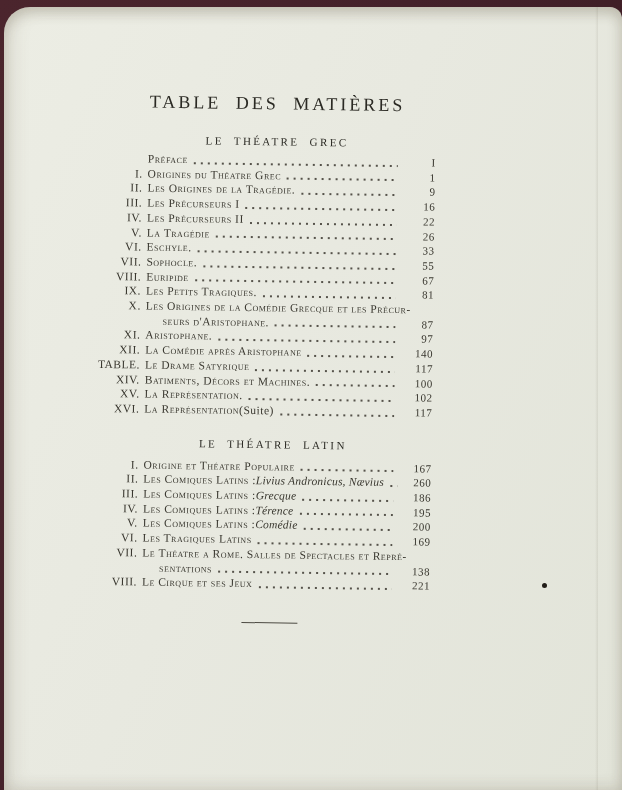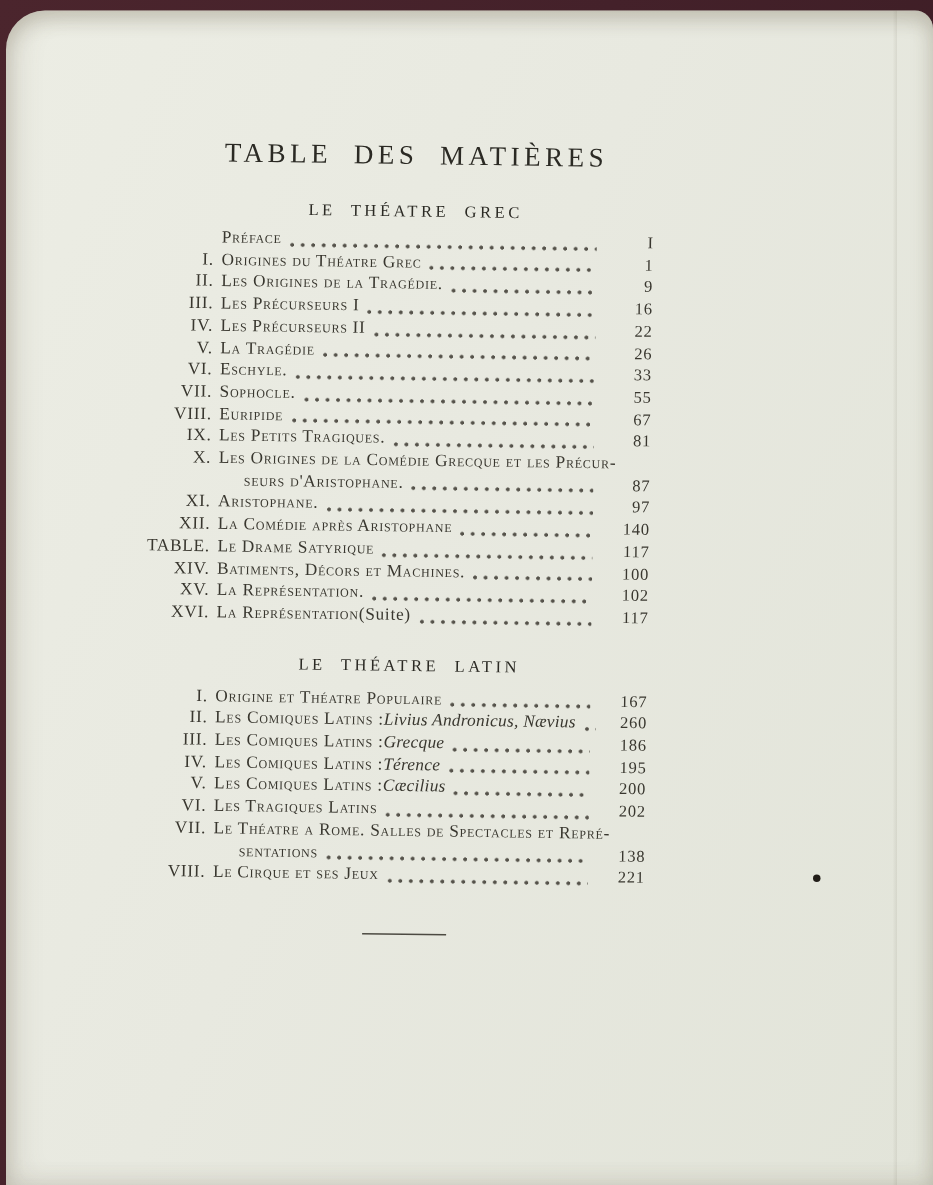--- a/index.html
+++ b/index.html
@@ -237,27 +237,27 @@
             <span class="lbl">Les Comiques Latins : <i>Grecque</i><span class="dots"></span></span>
             <span class="pg">186</span>
           </div>
           <div class="row">
             <span class="num">IV.</span>
             <span class="lbl">Les Comiques Latins : <i>Térence</i><span class="dots"></span></span>
             <span class="pg">195</span>
           </div>
           <div class="row">
             <span class="num">V.</span>
-            <span class="lbl">Les Comiques Latins : <i>Cæcilius</i><span class="dots"></span></span>
+            <span class="lbl">Les Comiques Latins : <i>Comédie</i><span class="dots"></span></span>
             <span class="pg">200</span>
           </div>
           <div class="row">
             <span class="num">VI.</span>
             <span class="lbl">Les Tragiques Latins<span class="dots"></span></span>
-            <span class="pg">202</span>
+            <span class="pg">169</span>
           </div>
           <div class="row">
             <span class="num">VII.</span>
             <span class="lbl">Le Théatre a Rome. Salles de Spectacles et Repré-</span>
           </div>
           <div class="row">
             <span class="num"></span>
             <span class="lbl indent">sentations<span class="dots"></span></span>
             <span class="pg">138</span>
           </div>

